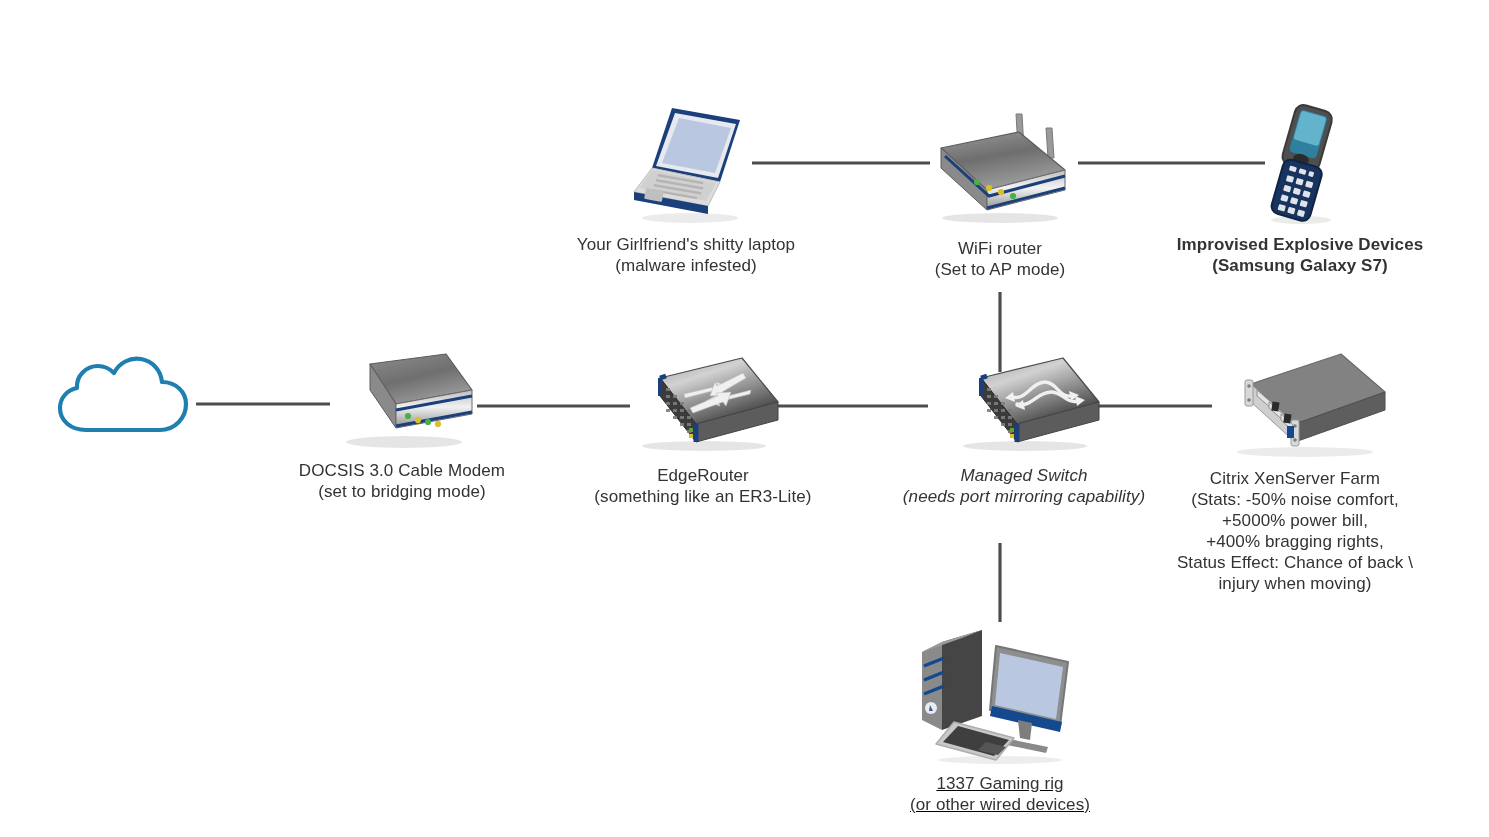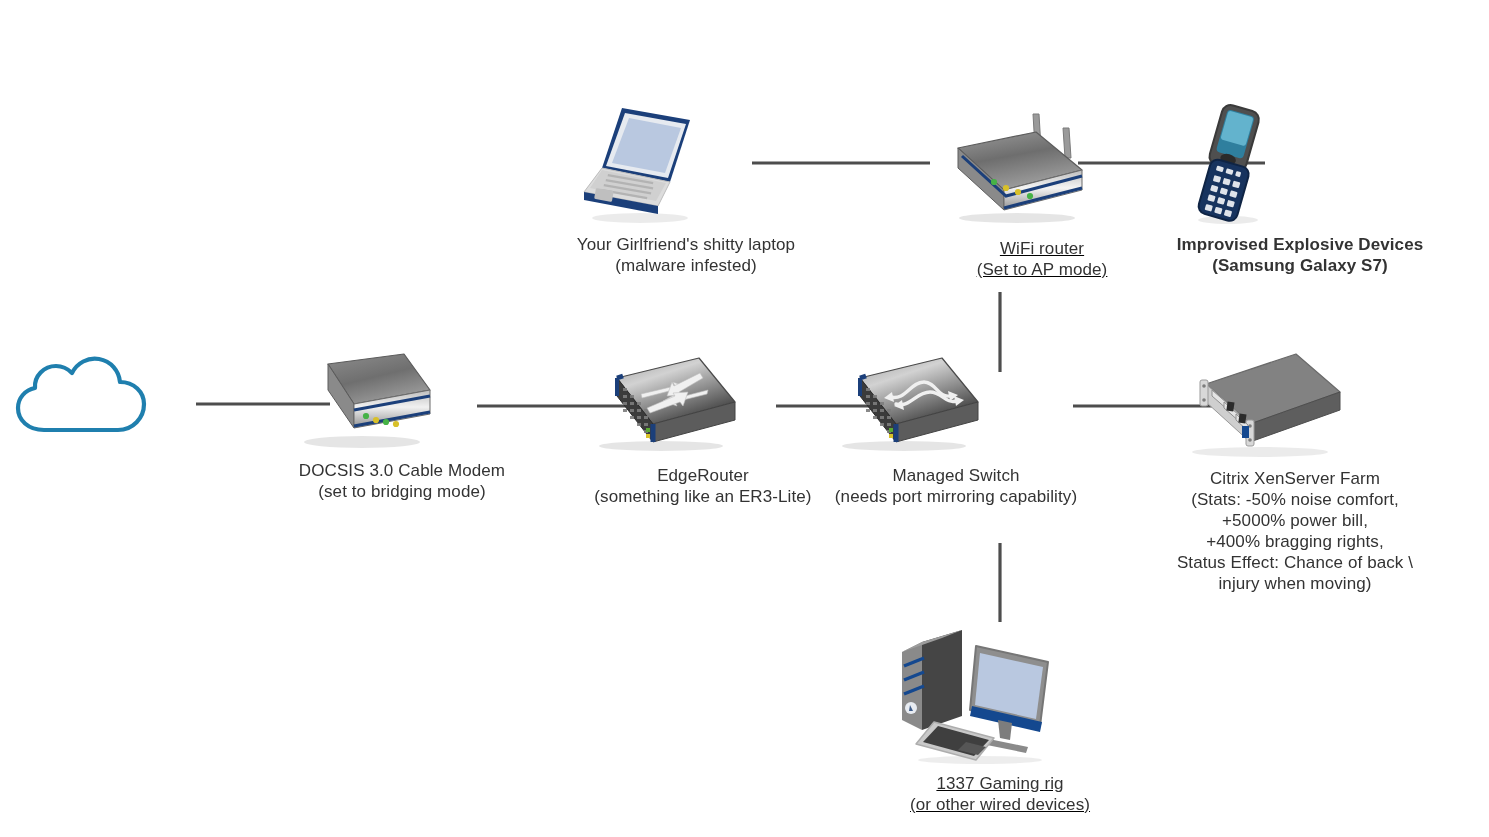--- a/index.html
+++ b/index.html
@@ -11,20 +11,21 @@
     width: 1489px;
     height: 837px;
     position: relative;
     overflow: hidden;
     font-family: "Liberation Sans", sans-serif;
   }
   .node {
     position: absolute;
     display: flex;
     flex-direction: column;
+    align-items: center;
     z-index: 3;
   }
   .node-icon {
     position: relative;
     display: block;
   }
   .node-label {
     margin-top: 4px;
     text-align: center;
     color: #333333;
@@ -152,21 +153,21 @@
         <path d="M132 42 L100 50 L102 54 L88 49 L101 42 L102 46 L133 38 Z"></path>
         <path d="M128 26 L104 40 L107 43 L92 44 L97 30 L99 34 L125 21 Z"></path>
         <path d="M72 56 L100 44 L98 41 L113 40 L108 54 L105 50 L75 61 Z"></path>
       </g>
     </svg>
   </div>
   <div class="node-label"><span>EdgeRouter</span>
 <span>(something like an ER3-Lite)</span></div>
 </div>
 
-<div class="node" style="left:818px; top:352px; width:276px;">
+<div class="node" style="left:886px; top:352px; width:276px;font-style:italic;">
   <div class="node-icon">
     <svg width="170" height="105" viewBox="0 0 170 105">
       <defs>
         <linearGradient id="swTop" x1="0" y1="0" x2="0.6" y2="1">
           <stop offset="0" stop-color="#9e9e9e"></stop>
             <stop offset="0.35" stop-color="#d2d2d2"></stop>
             <stop offset="1" stop-color="#3f3f3f"></stop>
         </linearGradient>
       </defs>
       <ellipse cx="86" cy="94" rx="62" ry="5" fill="#000" opacity="0.10"></ellipse>
@@ -271,21 +272,21 @@
         <rect x="36" y="89" width="46" height="2.2" transform="rotate(10 36 89)"></rect>
       </g>
 
       <rect x="30" y="88" width="18" height="11" rx="1.5" fill="#bfbfbf" transform="rotate(10 30 88)"></rect>
     </svg>
   </div>
   <div class="node-label"><span>Your Girlfriend's shitty laptop</span>
 <span>(malware infested)</span></div>
 </div>
 
-<div class="node" style="left:932px; top:100px; width:220px;text-decoration:underline;">
+<div class="node" style="left:890px; top:100px; width:220px;">
   <div class="node-icon">
     <svg width="170" height="130" viewBox="0 0 170 130">
       <defs>
         <linearGradient id="wrTop" x1="0" y1="0" x2="0.4" y2="1">
           <stop offset="0" stop-color="#9b9b9b"></stop>
             <stop offset="0.5" stop-color="#6e6e6e"></stop>
             <stop offset="1" stop-color="#9d9d9d"></stop>
         </linearGradient>
         <linearGradient id="wrFront" x1="0" y1="0" x2="0" y2="1">
           <stop offset="0" stop-color="#bdbdbd"></stop>

